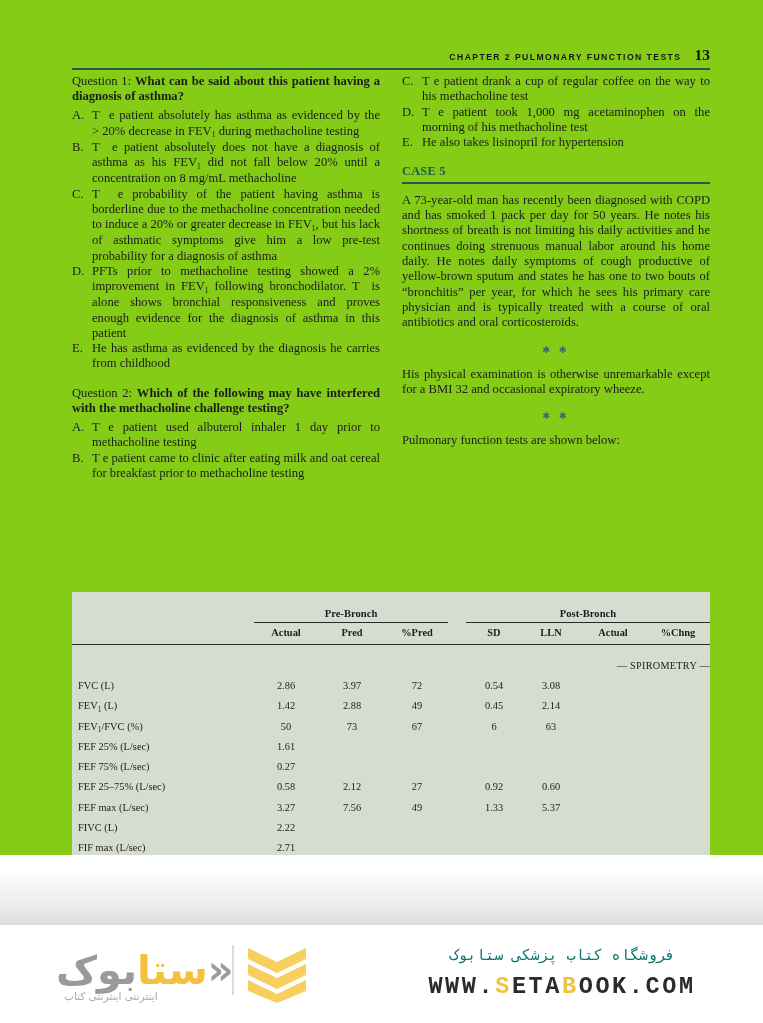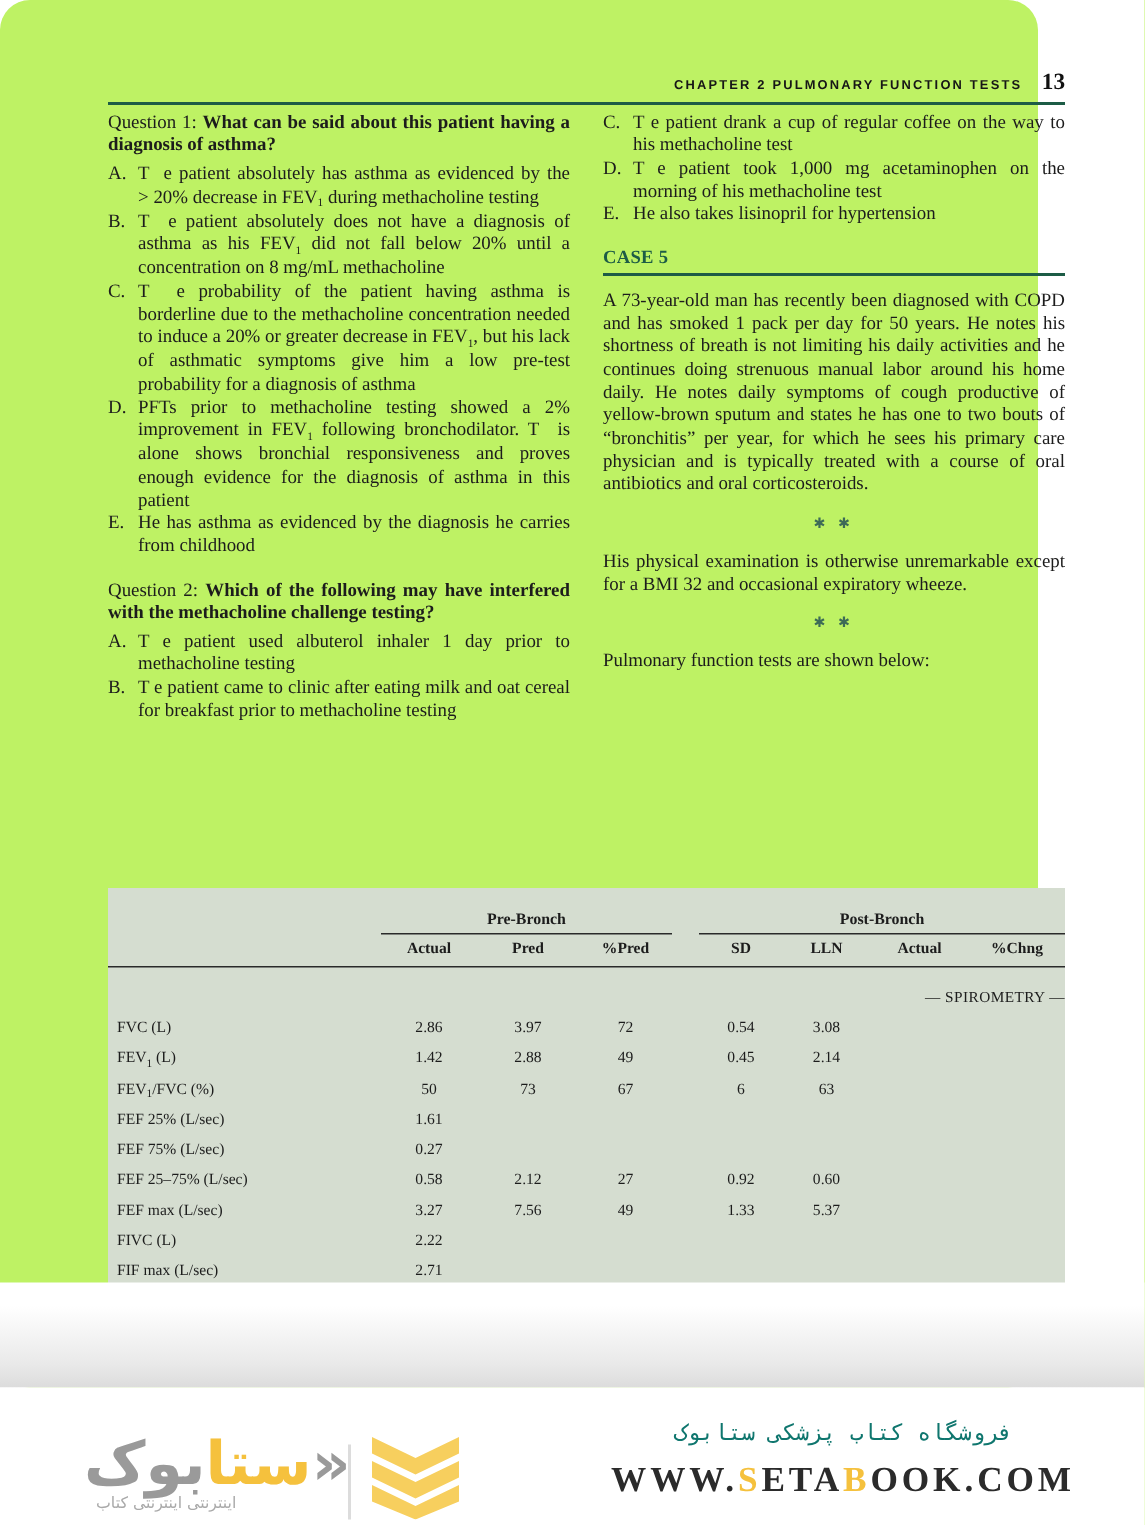--- a/index.html
+++ b/index.html
@@ -13,24 +13,23 @@
     background: #ffffff;
     font-family: "Liberation Serif", "DejaVu Serif", serif;
     color: #1c1c1c;
     overflow: hidden;
   }
 
   
   .page-sheet {
     position: absolute;
     left: 0; top: 0;
-    width: 692px;
+    width: 763px;
     height: 925px;
-    background: #bef264;
-    border-radius: 20px;
+    background: #84cc16;
   }
   .page-bottom-fade {
     position: absolute;
     left: 0; top: 855px;
     width: 763px; height: 70px;
     background: linear-gradient(to bottom, #ffffff 0%, #ffffff 22%, #e9e9e9 78%, #dcdcdc 100%);
   }
 
   
   .running-head {
@@ -239,21 +238,21 @@
     position: relative;
     display: flex;
     align-items: center;
   }
   
   .brand {
     position: absolute;
     left: 50px; top: 20px;
     width: 285px; height: 68px;
     display: flex;
-    align-items: flex-end;
+    align-items: flex-start;
   }
   .brand-word {
     position: relative;
     width: 180px;
     height: 62px;
   }
   .brand-script {
     position: absolute;
     left: 6px; top: 2px;
     font-family: "DejaVu Sans", sans-serif;
@@ -296,21 +295,21 @@
   }
   .fa-line {
     font-family: Liberation Mono, monospace;
     font-size: 15px;
     color: #0f766e;
     direction: rtl;
     white-space: nowrap;
     line-height: 24px;
   }
   .url-line {
-    font-family: Liberation Serif, serif;
+    font-family: Liberation Mono, monospace;
     font-size: 23.5px;
     font-weight: bold;
     letter-spacing: 2.6px;
     color: #2b2b2b;
     white-space: nowrap;
     line-height: 32px;
     margin-top: 2px;
   }
   .url-line .y { color: #f5c13d; }
 </style>

